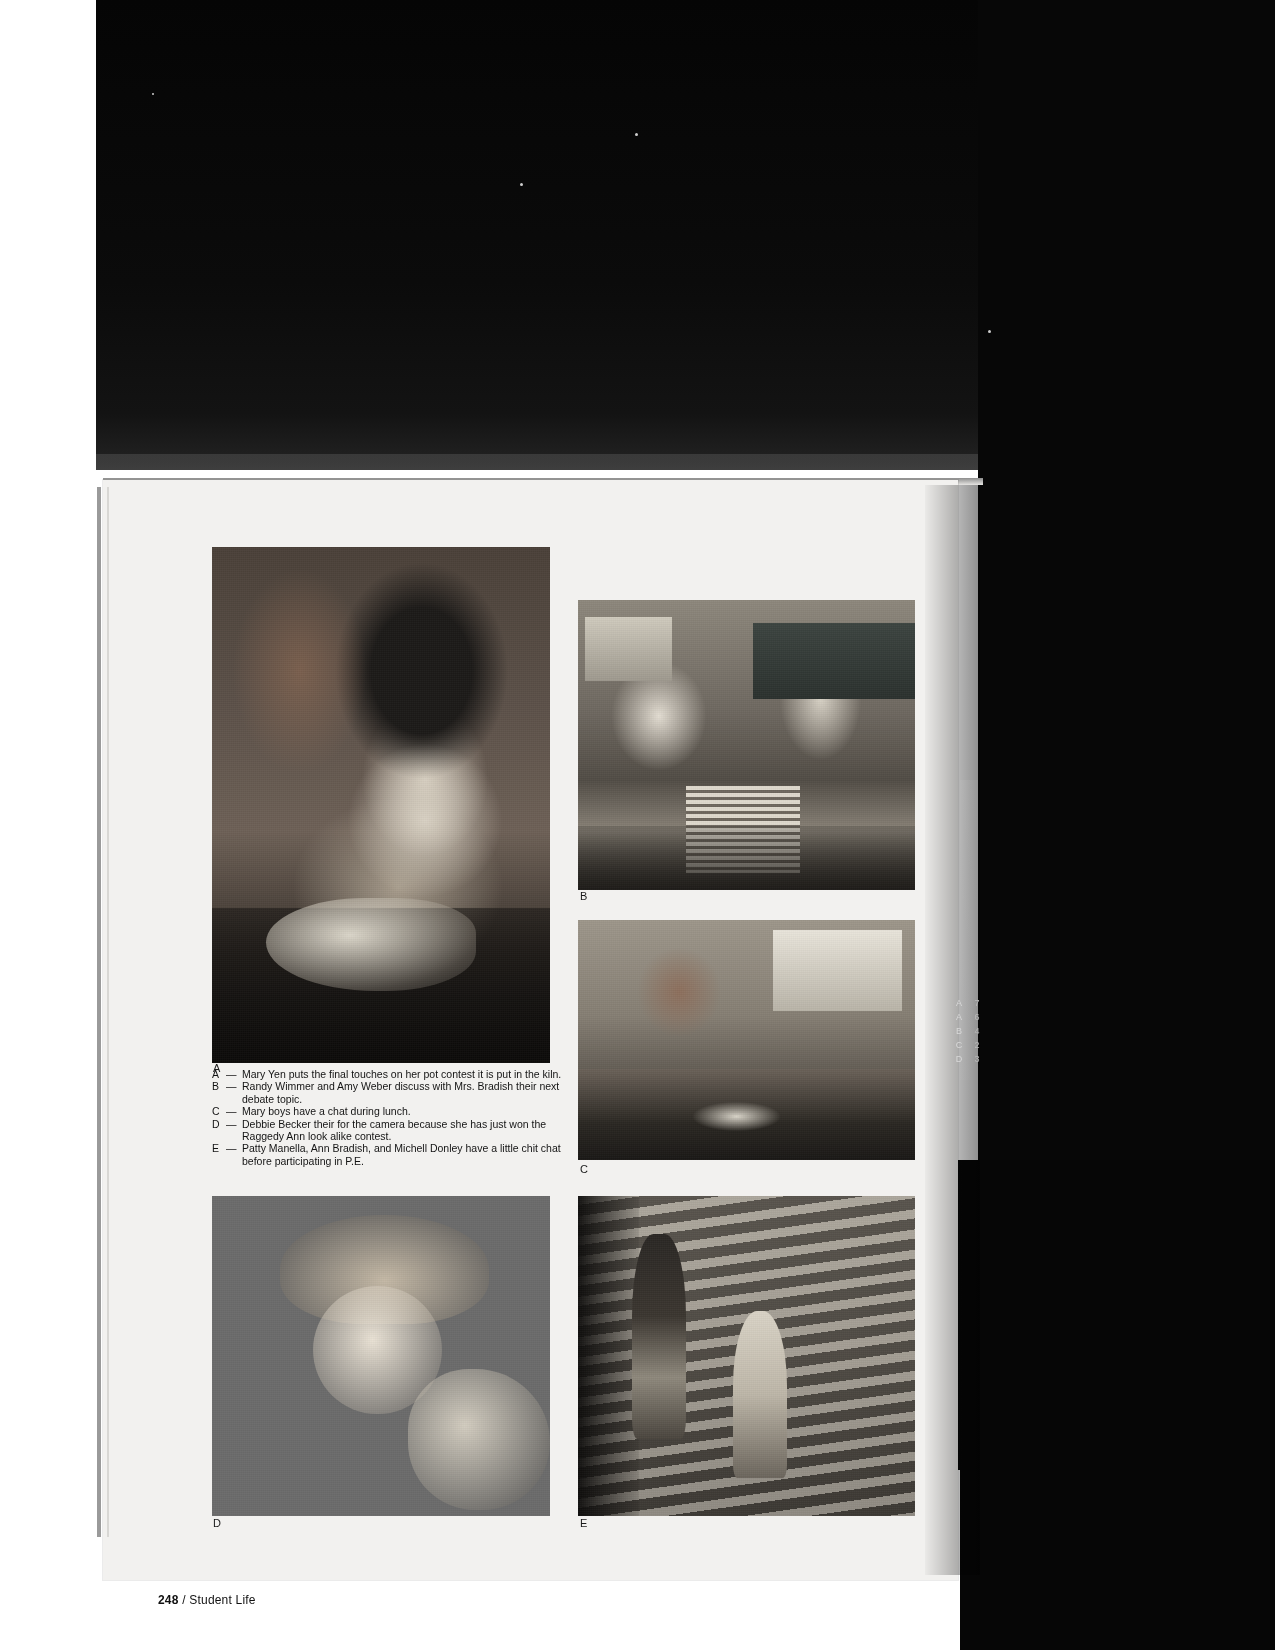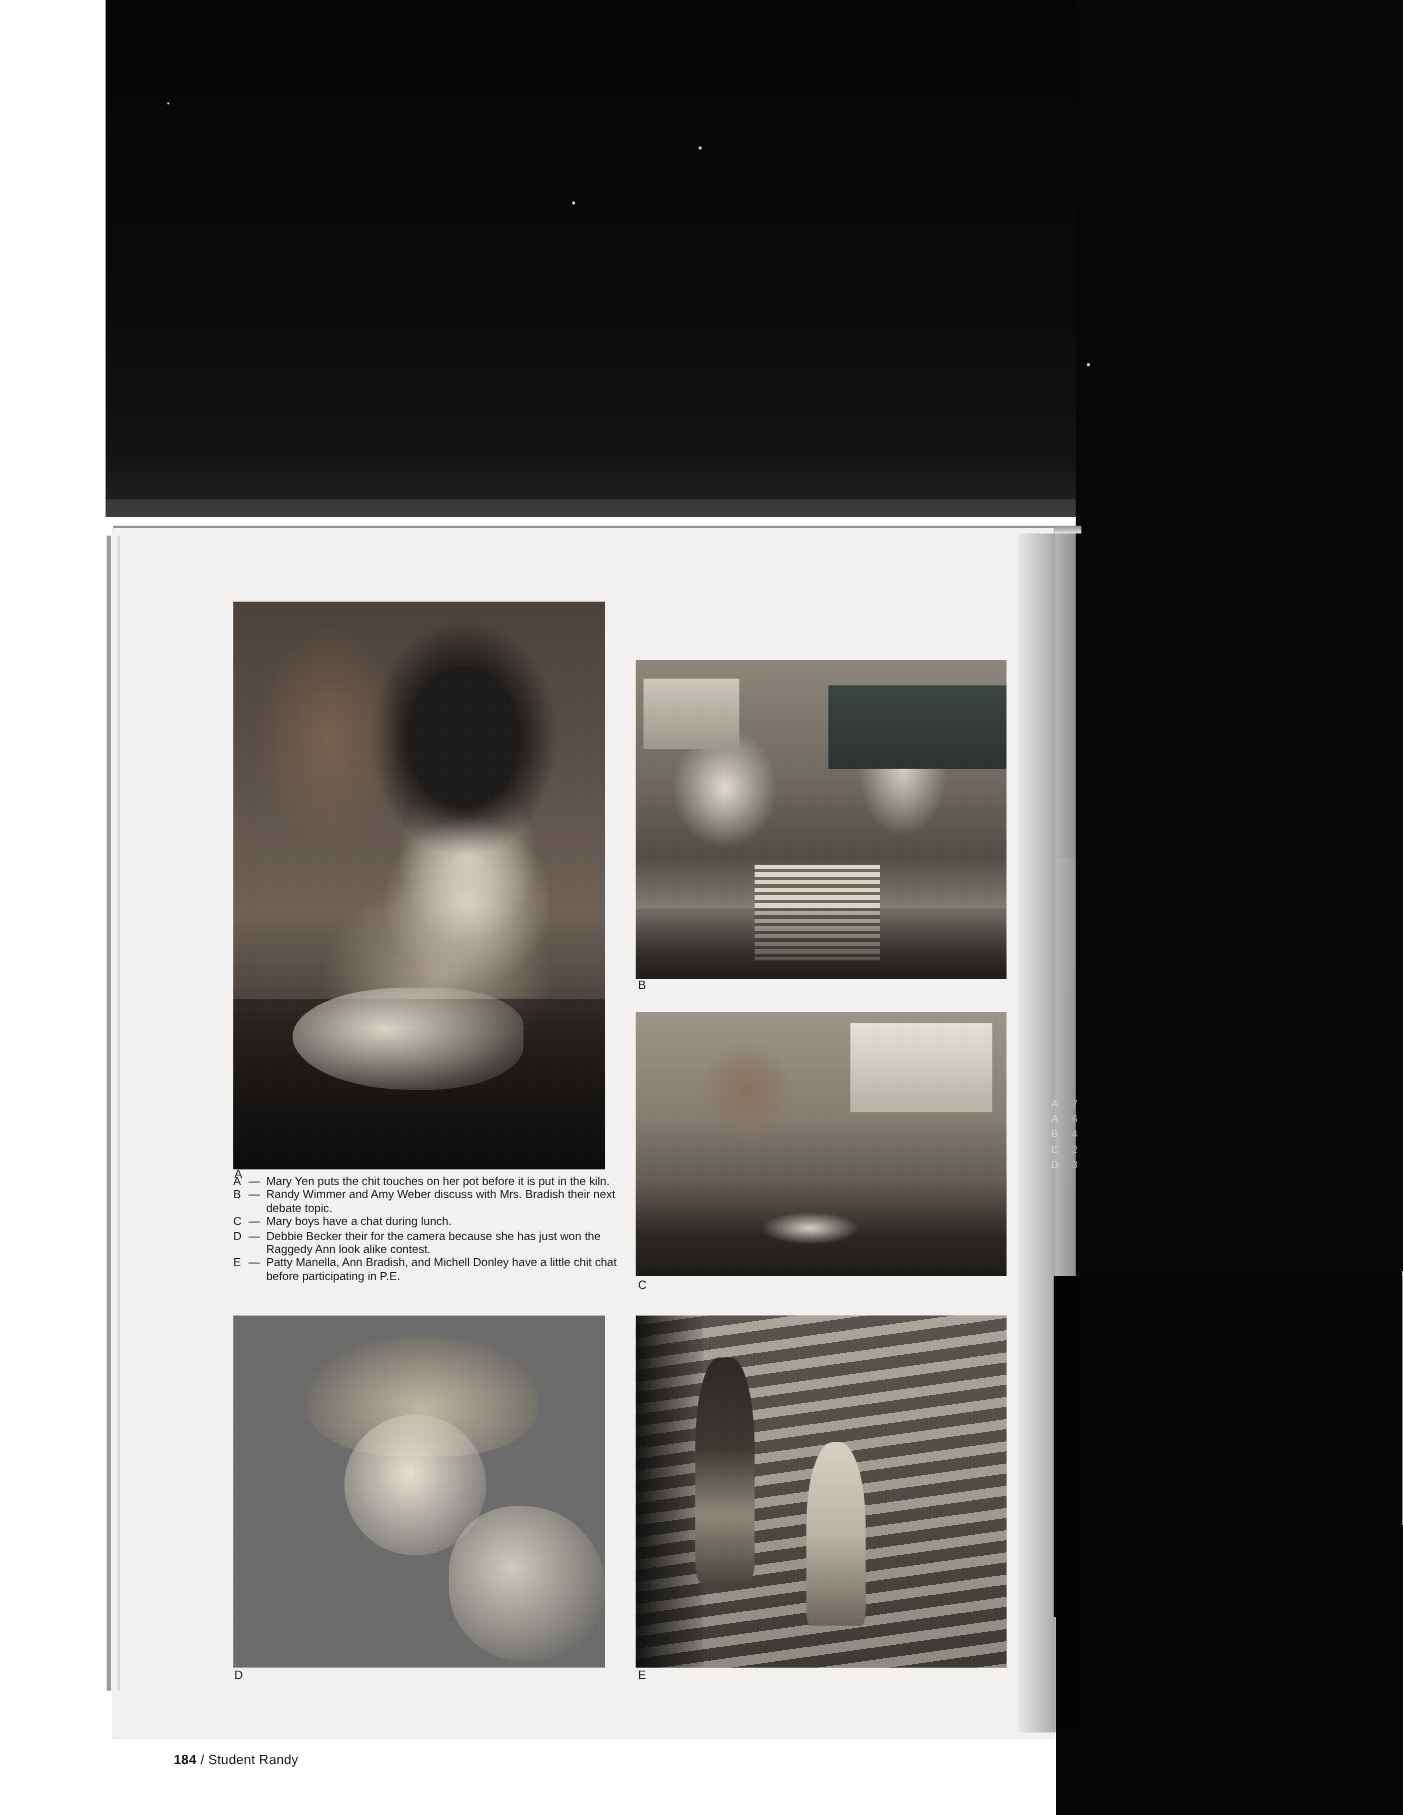--- a/index.html
+++ b/index.html
@@ -384,21 +384,21 @@
 <div class="plabel" style="left:213px;top:1062px;">A</div>
 <div class="plabel" style="left:580px;top:890px;">B</div>
 <div class="plabel" style="left:580px;top:1163px;">C</div>
 <div class="plabel" style="left:213px;top:1517px;">D</div>
 <div class="plabel" style="left:580px;top:1517px;">E</div>
 
 <div class="captions">
   <div class="cap-row">
     <span class="cap-letter">A</span>
     <span class="cap-dash">—</span>
-    <span class="cap-text">Mary Yen puts the chit touches on her pot before it is put in the kiln.</span>
+    <span class="cap-text">Mary Yen puts the final touches on her pot contest it is put in the kiln.</span>
   </div>
   <div class="cap-row">
     <span class="cap-letter">B</span>
     <span class="cap-dash">—</span>
     <span class="cap-text">Randy Wimmer and Amy Weber discuss with Mrs. Bradish their next debate topic.</span>
   </div>
   <div class="cap-row">
     <span class="cap-letter">C</span>
     <span class="cap-dash">—</span>
     <span class="cap-text">Mary boys have a chat during lunch.</span>
@@ -425,16 +425,16 @@
 </div>
 <div class="film-nums">
   <div>7</div>
   <div>6</div>
   <div>4</div>
   <div>2</div>
   <div>3</div>
 </div>
 
 <div class="folio">
-  <b>184</b>
+  <b>248</b>
   <span>/</span>
-  <span>Student Randy</span>
+  <span>Student Life</span>
 </div>
 
 </body></html>

